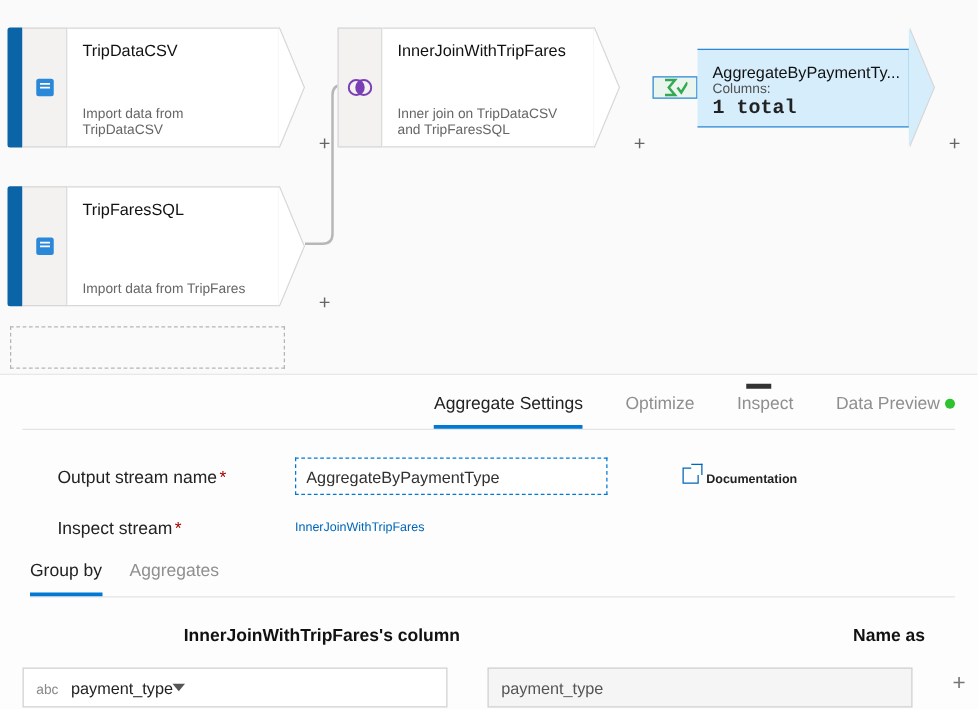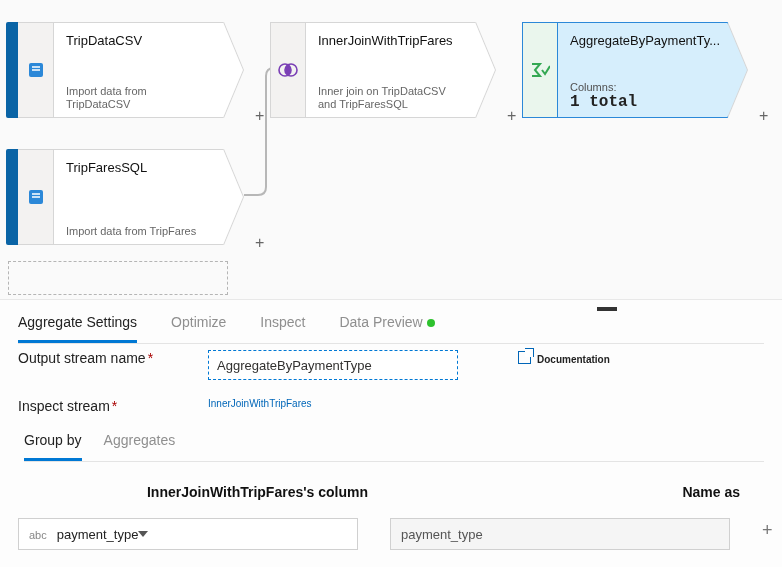--- a/index.html
+++ b/index.html
@@ -16,25 +16,25 @@
   .node-sub strong { font-size: 16px; color: #222; display: block; font-family: Liberation Mono, monospace; }
   .chev { position: absolute; width: 0; height: 0; border-top: 48px solid transparent; border-bottom: 48px solid transparent; border-left: 20px solid #d6d6d6; }
   .chev::after { content: ""; position: absolute; top: -48px; left: -21px; border-top: 48px solid transparent; border-bottom: 48px solid transparent; border-left: 20px solid #fff; }
   .chev.sel::after { border-left-color: #d6eefc; }
   .plus { position: absolute; font-size: 16px; color: #666; cursor: pointer; line-height: 1; }
   svg.connector { position: absolute; overflow: visible; pointer-events: none; }
   .dashed-box { position: absolute; border: 1px dashed #b5b5b5; width: 220px; height: 34px; }
   .thick-dot { position:absolute; width: 20px; height:4px; background: #333; }
   
   .panel { padding: 14px 18px 0 18px; }
-  .tabs { display: flex; gap: 34px; border-bottom: 1px solid #e4e4e4; padding-bottom: 0; margin-bottom: 6px; font-size: 14px; }
+  .tabs { display: flex; gap: 34px; border-bottom: 1px solid #e4e4e4; padding-bottom: 0; margin-bottom: 22px; font-size: 14px; justify-content: flex-end; }
   .tabs .tab { color: #8f8f8f; padding-bottom: 10px; cursor: pointer; }
   .tabs .tab.active { color: #222; border-bottom: 3px solid #0078d4; }
   .dp-dot { display:inline-block; width:8px; height:8px; border-radius:50%; background:#2ec22e; margin-left:4px; vertical-align:middle;}
-  .form-row { display: flex; margin-bottom: 18px; font-size: 14px; }
+  .form-row { display: flex; align-items: center; margin-bottom: 18px; font-size: 14px; margin-left: 28px; }
   .form-label { width: 190px; color: #222; }
   .req { color: #a80000; margin-left: 2px; }
   .text-input { width: 250px; height: 30px; border: 1px dashed #0078d4; padding: 4px 8px; font-size: 13px; color: #323130; outline: none; }
   .link { color: #0066b8; font-size: 10px; cursor: pointer; }
   .doc-ext { display:inline-block; width:13px; height:13px; margin-right:6px; position:relative; vertical-align:-1px;}
   .doc-ext::before { content:""; position:absolute; inset:0; border:1.3px solid #0066b8;}
   .doc-ext::after { content:""; position:absolute; width:8px; height:8px; border-top:1.3px solid #0066b8; border-right:1.3px solid #0066b8; top:-3px; right:-3px; background:#fff;}
   .subtabs { display:flex; gap:22px; border-bottom:1px solid #e4e4e4; font-size:14px; margin-top:8px; margin-bottom:22px; margin-left:6px;}
   .subtabs .stab { color:#8f8f8f; padding-bottom:10px; cursor:pointer;}
   .subtabs .stab.active { color:#222; border-bottom:3px solid #0078d4;}
@@ -98,21 +98,21 @@
       </svg>
     </div>
     <div class="node-body">
       <div class="node-title">InnerJoinWithTripFares</div>
       <div class="node-desc">Inner join on TripDataCSV and TripFaresSQL</div>
     </div>
     <div class="chev" style="left:206px; top:0;"></div>
   </div>
   <span class="plus" style="left:507px; top:108px;">+</span>
 
-  <div class="node" style="left:522px; top:22px;">
+  <div class="node" style="left:522px; top:22px;align-items:center;">
     <div class="node-icon-box" style="border:1px solid #2b88d8; background:#eaf6ed;">
       <svg width="20" height="16" viewBox="0 0 20 16">
         <path d="M2 2 H10 L5 8 L10 14 H2" fill="none" stroke="#34a853" stroke-width="2"></path>
         <path d="M12 8 L15 12 L20 4" fill="none" stroke="#34a853" stroke-width="2"></path>
       </svg>
     </div>
     <div class="node-body selected">
       <div class="node-title">AggregateByPaymentTy...</div>
       <div class="node-sub">
         <span>Columns:</span>

